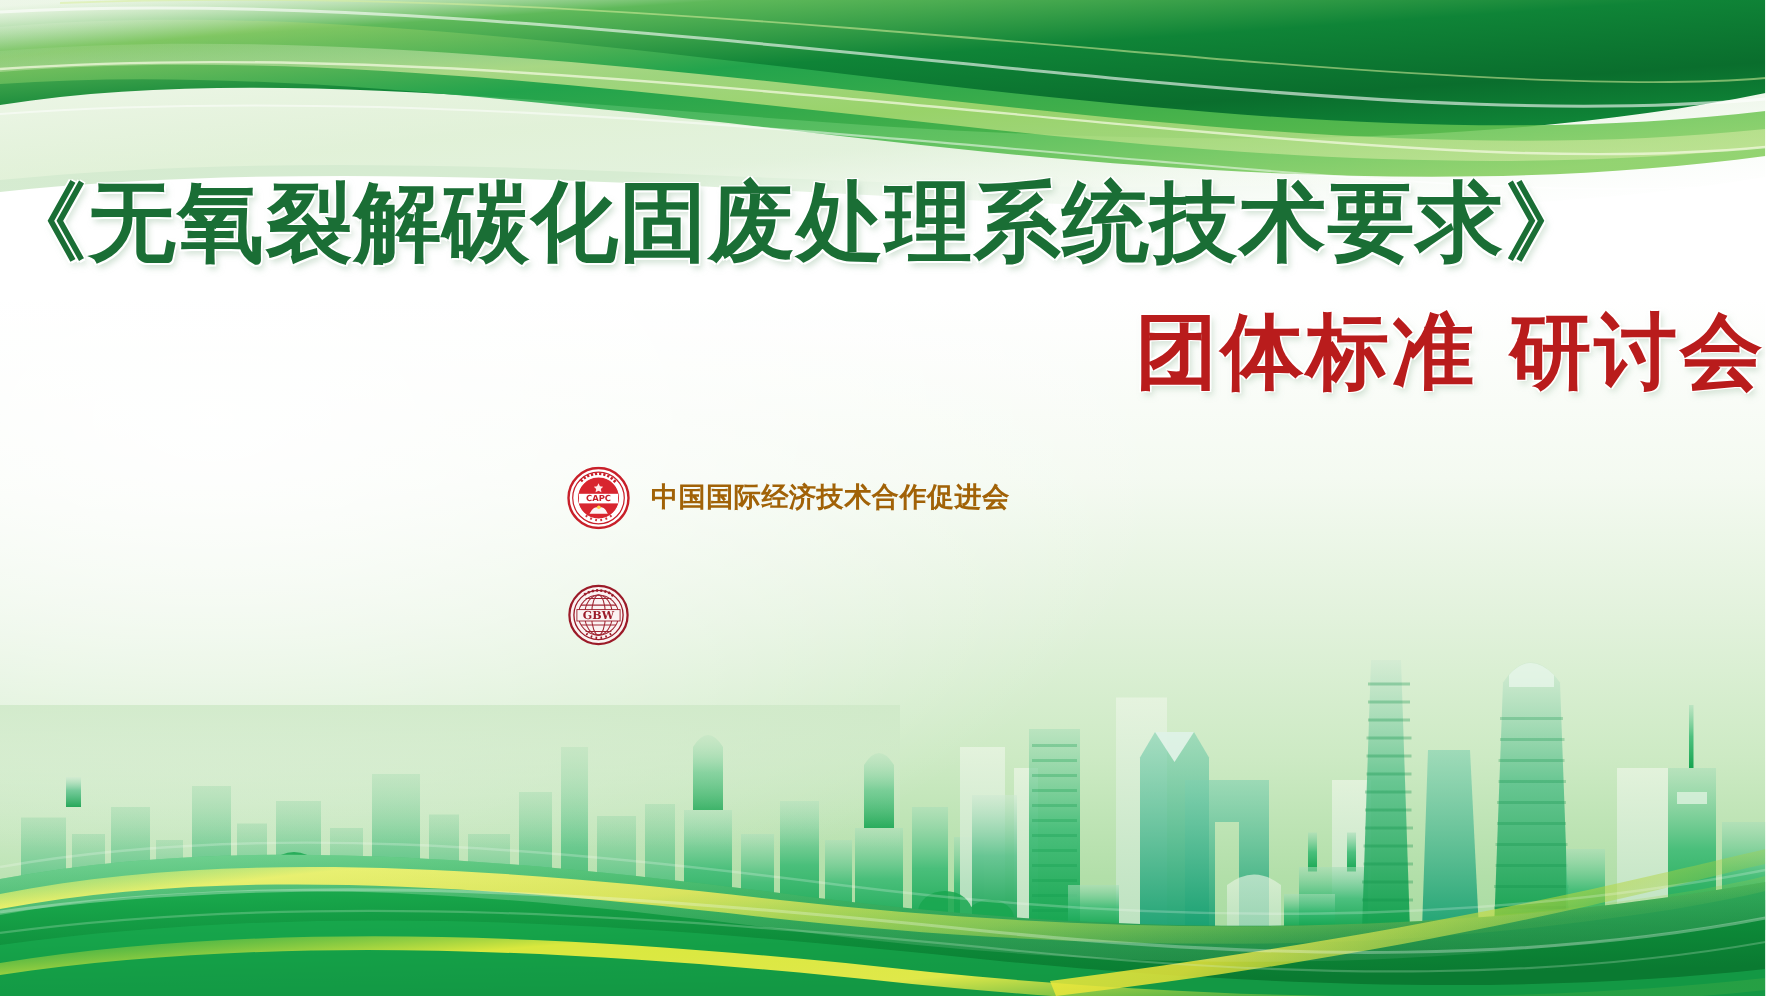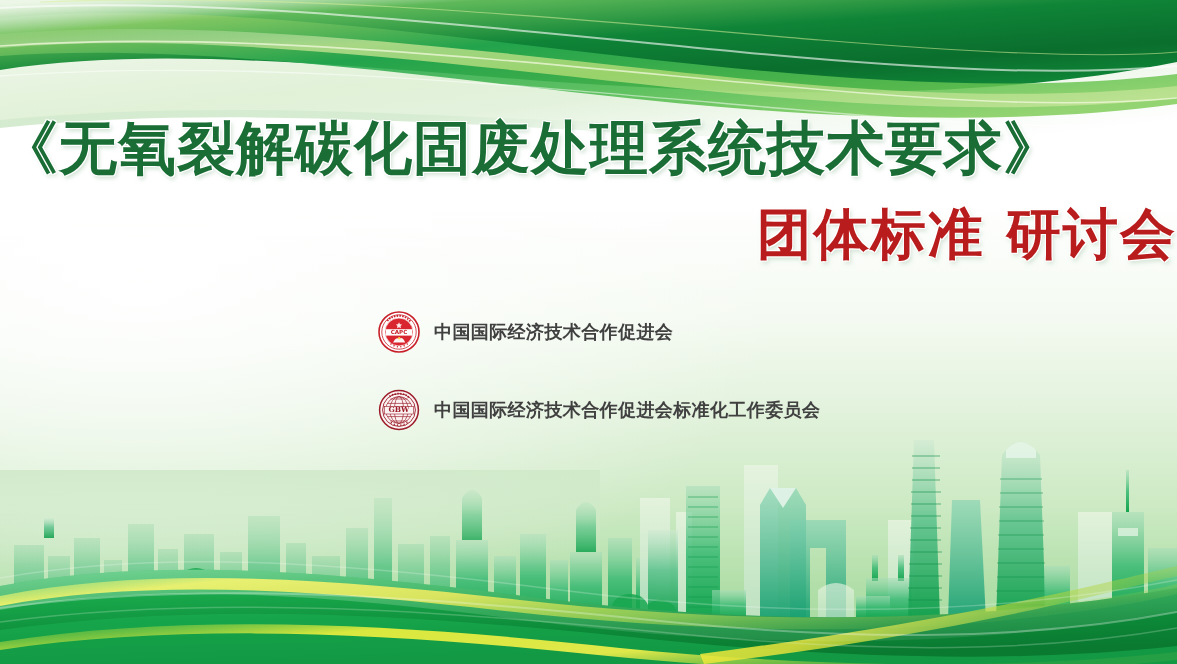--- a/index.html
+++ b/index.html
@@ -65,21 +65,21 @@
     display:flex;
     align-items:center;
     gap:14px;
   }
   #org-row-1 { left:378px; top:311px; }
   #org-row-2 { left:378px; top:389px; }
 
   .org-label {
     font-size:18px;
     line-height:22px;
-    color:#404040;
+    color:#a16207;
     font-weight:600;
     letter-spacing:0.4px;
     white-space:nowrap;
   }
   .seal { width:42px; height:42px; flex:0 0 42px; }
   .seal svg { display:block; width:42px; height:42px; }
 </style>
 </head>
 <body>
 
@@ -486,17 +486,16 @@
             <rect x="22.3" y="35.4" width="1.1" height="1.5" transform="rotate(-8 22.8 36.1)"></rect>
             <rect x="25.5" y="34.6" width="1.1" height="1.5" transform="rotate(-22 26.0 35.3)"></rect>
             <rect x="28.4" y="33.0" width="1.1" height="1.5" transform="rotate(-38 28.9 33.7)"></rect>
           </g>
 
           <rect x="6.6" y="17.4" width="28.8" height="7.6" fill="#fbf3f2"></rect>
           <rect x="6.6" y="17.4" width="28.8" height="7.6" fill="none" stroke="#9b1b28" stroke-width="0.6"></rect>
           <text x="21" y="23.4" font-family="'DejaVu Serif','Liberation Serif',serif" font-size="7.4" font-weight="bold" fill="#9b1b28" text-anchor="middle">GBW</text>
         </svg>
       </span>
-      <span class="org-label">中国国际经济技术合作促进会标准化工作委员会</span>
     </div>
 
   </div>
 </div>
 
 </body></html>

